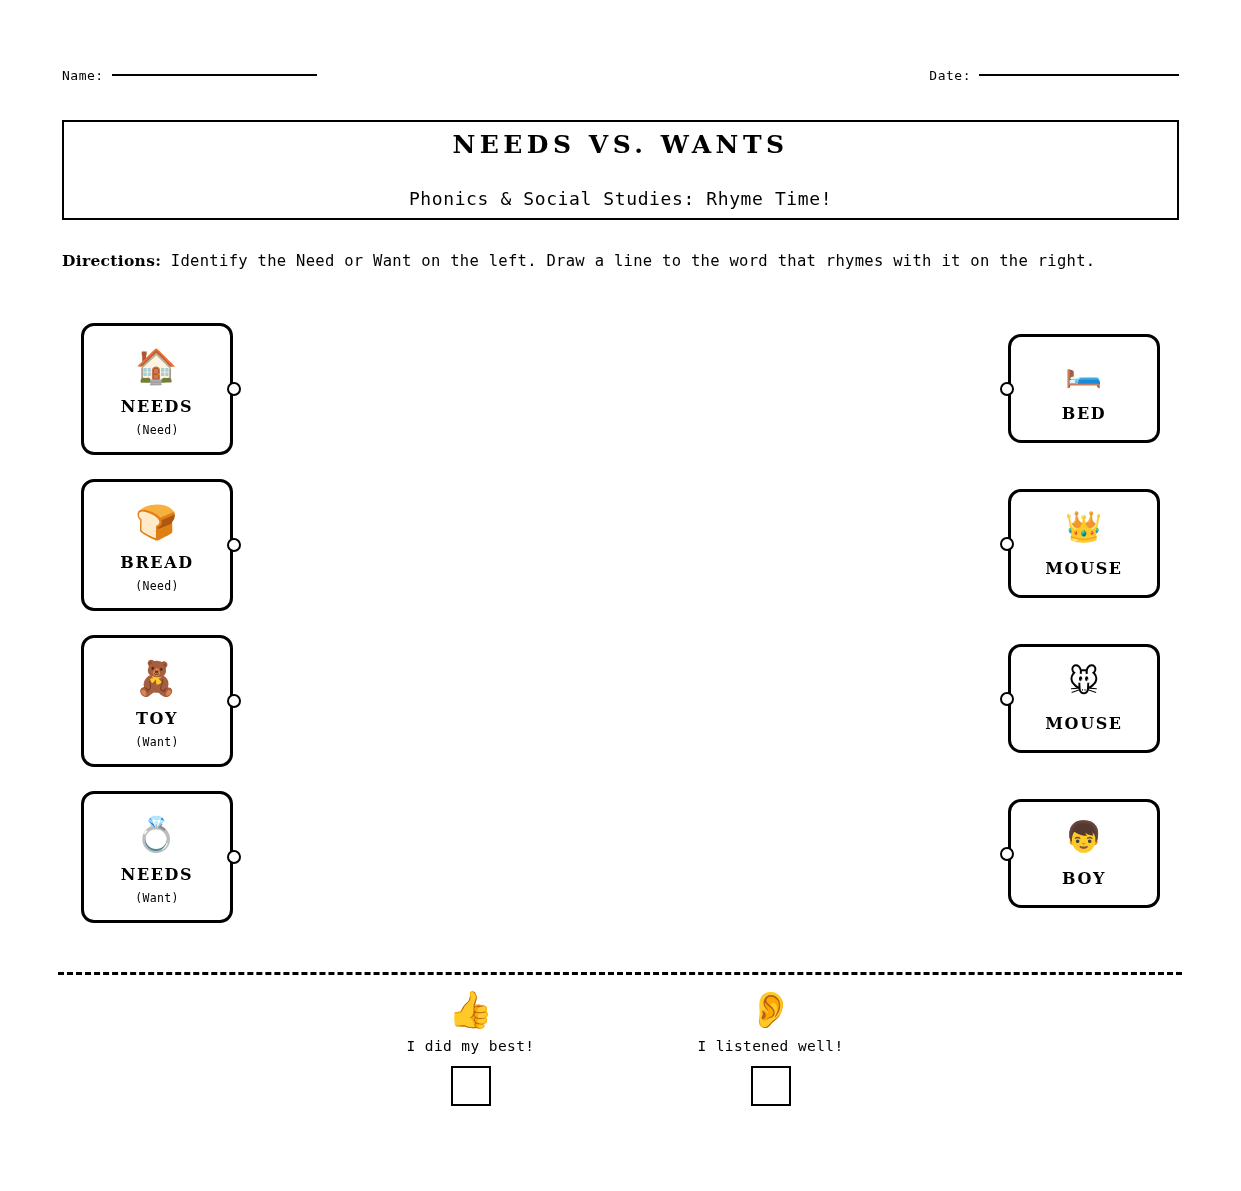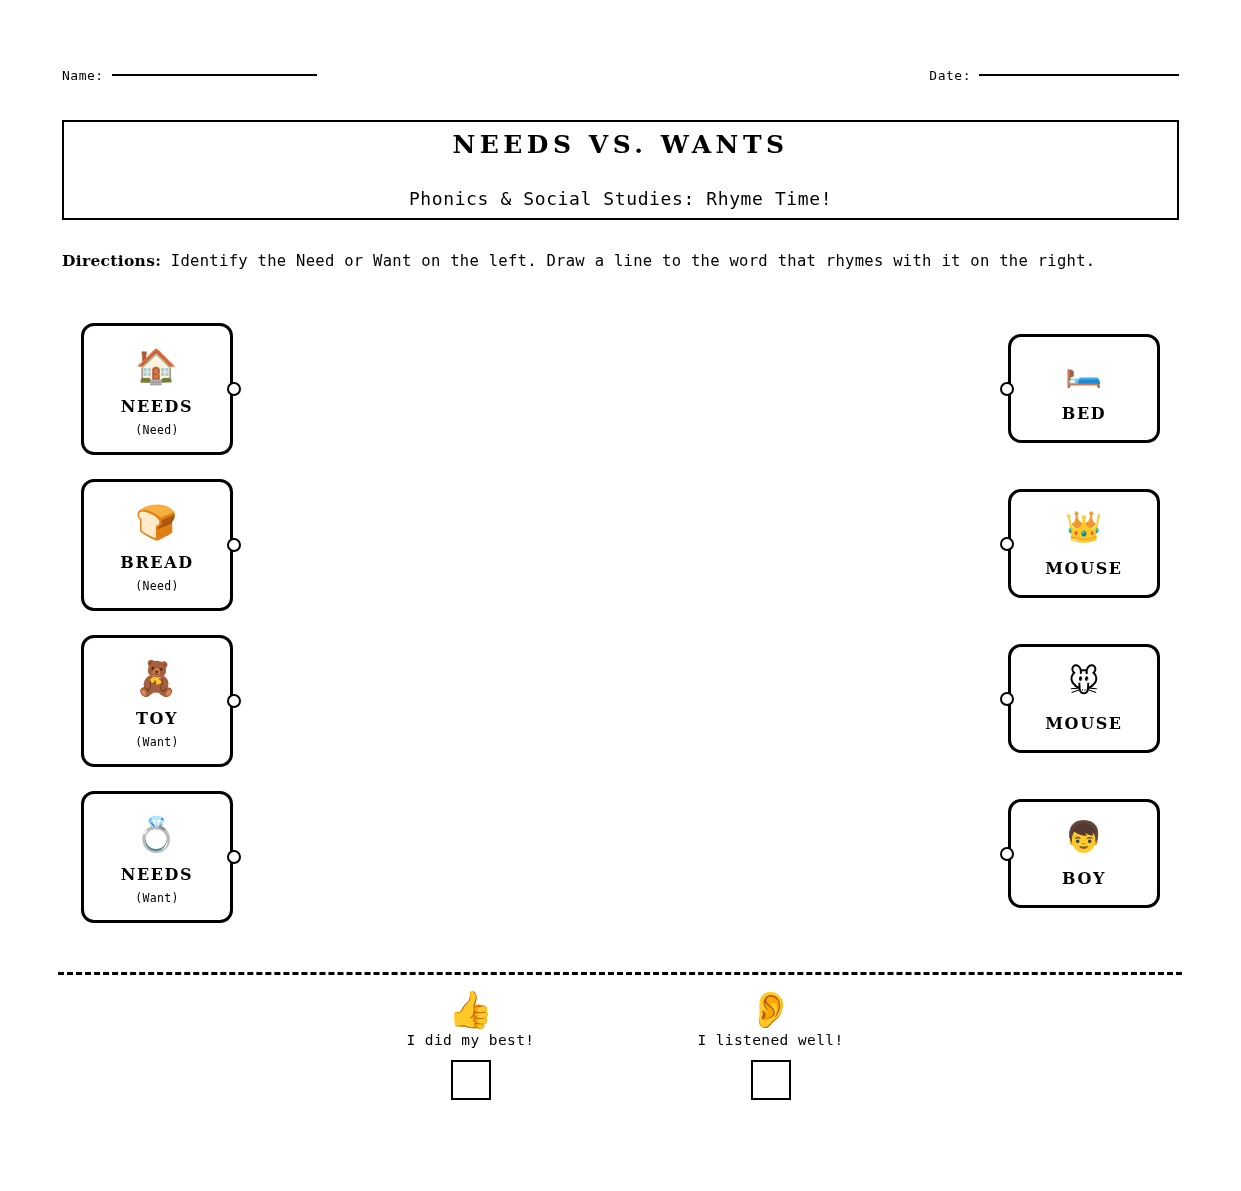--- a/index.html
+++ b/index.html
@@ -193,20 +193,21 @@
     align-items: center;
     width: 190px;
   }
   .footer-emoji {
     font-family: "DejaVu Sans", sans-serif;
     font-size: 36px;
     line-height: 44px;
     height: 44px;
   }
   .footer-text {
+    margin-top: 6px;
     font-size: 14.5px;
     letter-spacing: 0.4px;
     white-space: pre;
   }
   .footer-box {
     margin-top: 12px;
     width: 40px;
     height: 40px;
     border: 2px solid #000;
     box-sizing: border-box;

